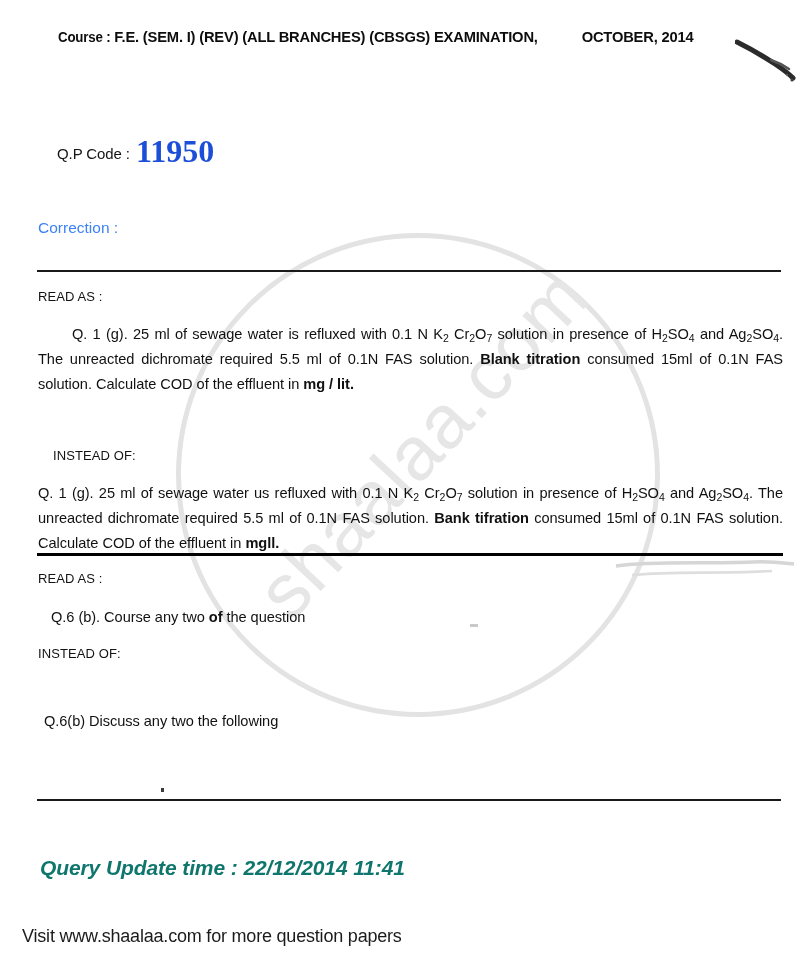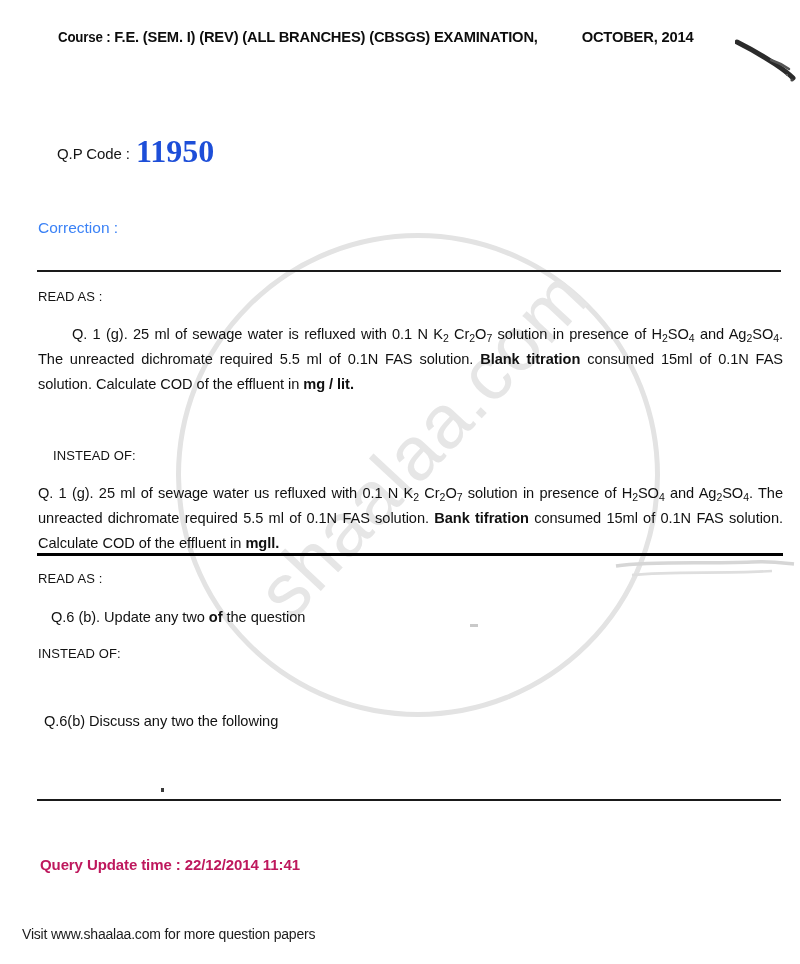--- a/index.html
+++ b/index.html
@@ -154,31 +154,32 @@
     color: #111111;
     letter-spacing: -0.05px;
   }
   .simple b { font-weight: bold; }
   .q6-read { left: 51px; top: 609px; }
   .q6-istead { left: 44px; top: 713px; }
 
   .qut {
     position: absolute;
     left: 40px; top: 856px;
-    font-size: 15px;
+    font-size: 21px;
     font-weight: bold;
-    color: #be185d;
+    color: #0f766e;
     letter-spacing: -0.1px;
+    font-style: italic;
   }
 
   .visit {
     position: absolute;
     left: 22px; top: 926px;
     font-family: "Liberation Sans", sans-serif;
-    font-size: 14px;
+    font-size: 18px;
     font-weight: normal;
     color: #1b1b1b;
     letter-spacing: -0.2px;
   }
 
   sub {
     font-size: 0.72em;
     vertical-align: -0.25em;
     line-height: 0;
   }
@@ -228,21 +229,21 @@
 
     <div class="para para-1"><span class="ind"></span><span>Q. 1 (g).</span><span> 25 ml of sewage water is refluxed with 0.1 N K</span><sub>2</sub><span> Cr</span><sub>2</sub><span>O</span><sub>7</sub><span> solution in presence of H</span><sub>2</sub><span>SO</span><sub>4</sub><span> and Ag</span><sub>2</sub><span>SO</span><sub>4</sub><span>. The unreacted dichromate required 5.5 ml of 0.1N FAS solution.  </span><b>Blank titration</b><span> consumed 15ml of 0.1N FAS solution. Calculate COD of the effluent in </span><b>mg / lit.</b></div>
 
     <div class="label lbl-instead1">INSTEAD OF:</div>
 
     <div class="para para-2"><span>Q. 1 (g).</span><span> 25 ml of sewage water us refluxed with 0.1 N K</span><sub>2</sub><span> Cr</span><sub>2</sub><span>O</span><sub>7</sub><span> solution in presence of H</span><sub>2</sub><span>SO</span><sub>4</sub><span> and Ag</span><sub>2</sub><span>SO</span><sub>4</sub><span>. The unreacted dichromate required 5.5 ml of 0.1N FAS solution.  </span><b>Bank tifration</b><span> consumed 15ml of 0.1N FAS solution. Calculate COD of the effluent in </span><b>mgll.</b></div>
 
     <div class="rule rule-2"></div>
 
     <div class="label lbl-read2">READ AS :</div>
-    <div class="simple q6-read"><span>Q.6 (b). Update any two </span><b>of</b><span> the question</span></div>
+    <div class="simple q6-read"><span>Q.6 (b). Course any two </span><b>of</b><span> the question</span></div>
 
     <div class="label lbl-istead2">INSTEAD OF:</div>
     <div class="simple q6-istead">Q.6(b)  Discuss any two the following</div>
 
     <div class="rule rule-3"></div>
 
     <div class="qut">Query Update time : 22/12/2014 11:41</div>
     <div class="visit">Visit www.shaalaa.com for more question papers</div>
 
   </div>

